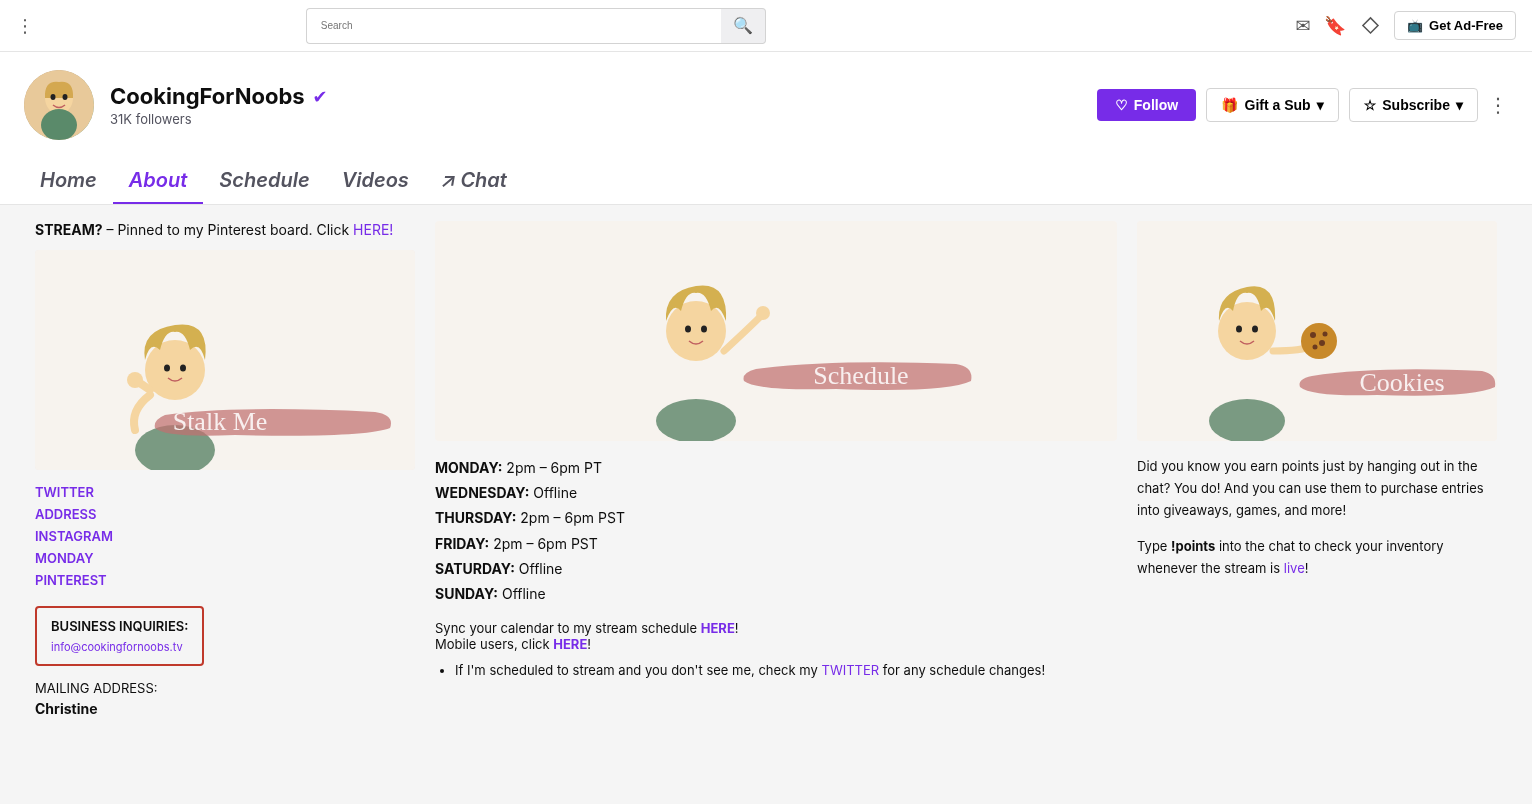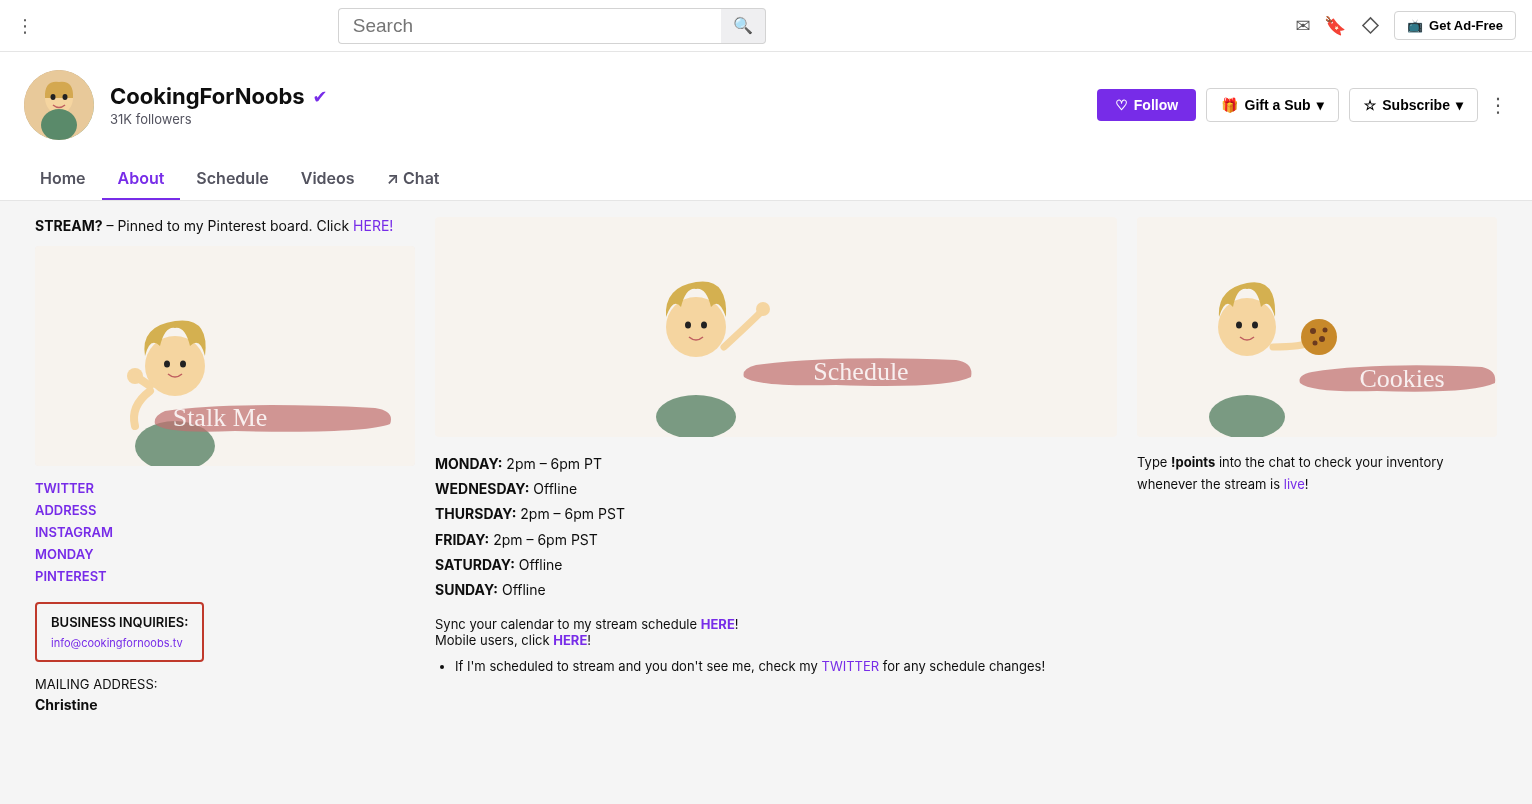--- a/index.html
+++ b/index.html
@@ -23,25 +23,24 @@
       flex: 1;
       max-width: 460px;
       margin: 0 auto;
     }
     .search-input {
       width: 100%;
       border: 1px solid #d3d3d3;
       border-right: none;
       border-radius: 4px 0 0 4px;
       padding: 5px 14px;
-      font-size: 19px;
+      font-size: 10px;
       outline: none;
       background: #fff;
       height: 36px;
-      margin-left: 32px;
     }
     .search-btn {
       background: #efeff1;
       border: 1px solid #d3d3d3;
       border-left: none;
       border-radius: 0 4px 4px 0;
       padding: 0 12px;
       height: 36px;
       cursor: pointer;
       display: flex; align-items: center; justify-content: center;
@@ -116,26 +115,27 @@
 
     
     .channel-tabs {
       display: flex;
       gap: 0;
       align-items: flex-end;
       padding-top: 4px;
     }
     .tab-item {
       padding: 10px 16px;
-      font-size: 16px;
+      font-size: 20px;
       font-weight: 600;
       cursor: pointer;
       color: #53535f;
       border-bottom: 2px solid transparent;
       text-decoration: none;
+      font-style: italic;
     }
     .tab-item.active {
       color: #772ce8;
       border-bottom: 2px solid #772ce8;
     }
     .tab-item.chat-tab {
       display: flex; align-items: center; gap: 4px;
     }
 
     
@@ -430,19 +430,20 @@
         <circle cx="176" cy="114" r="3" fill="#6b3a1f"></circle>
         <circle cx="185" cy="122" r="3" fill="#6b3a1f"></circle>
         <circle cx="178" cy="126" r="2.5" fill="#6b3a1f"></circle>
         <circle cx="188" cy="113" r="2.5" fill="#6b3a1f"></circle>
 
         <path d="M175 155 Q240 145 345 150 Q360 153 358 166 Q335 177 240 174 Q175 176 163 166 Q160 158 175 155Z" fill="#c07070" opacity="0.72"></path>
         <text x="265" y="170" text-anchor="middle" font-family="'Segoe Script','Brush Script MT',cursive" font-size="26" fill="rgba(255,255,255,0.85)">Cookies</text>
       </svg>
     </div>
 
+    <div class="cookies-text">Did you know you earn points just by hanging out in the chat? You do! And you can use them to purchase entries into giveaways, games, and more!</div>
 
     <div class="cookies-text2">
       Type <strong>!points</strong> into the chat to check your inventory whenever the stream is <a class="purple-link">live</a>!
     </div>
   </div>
 
 </div>
 
 </body></html>

